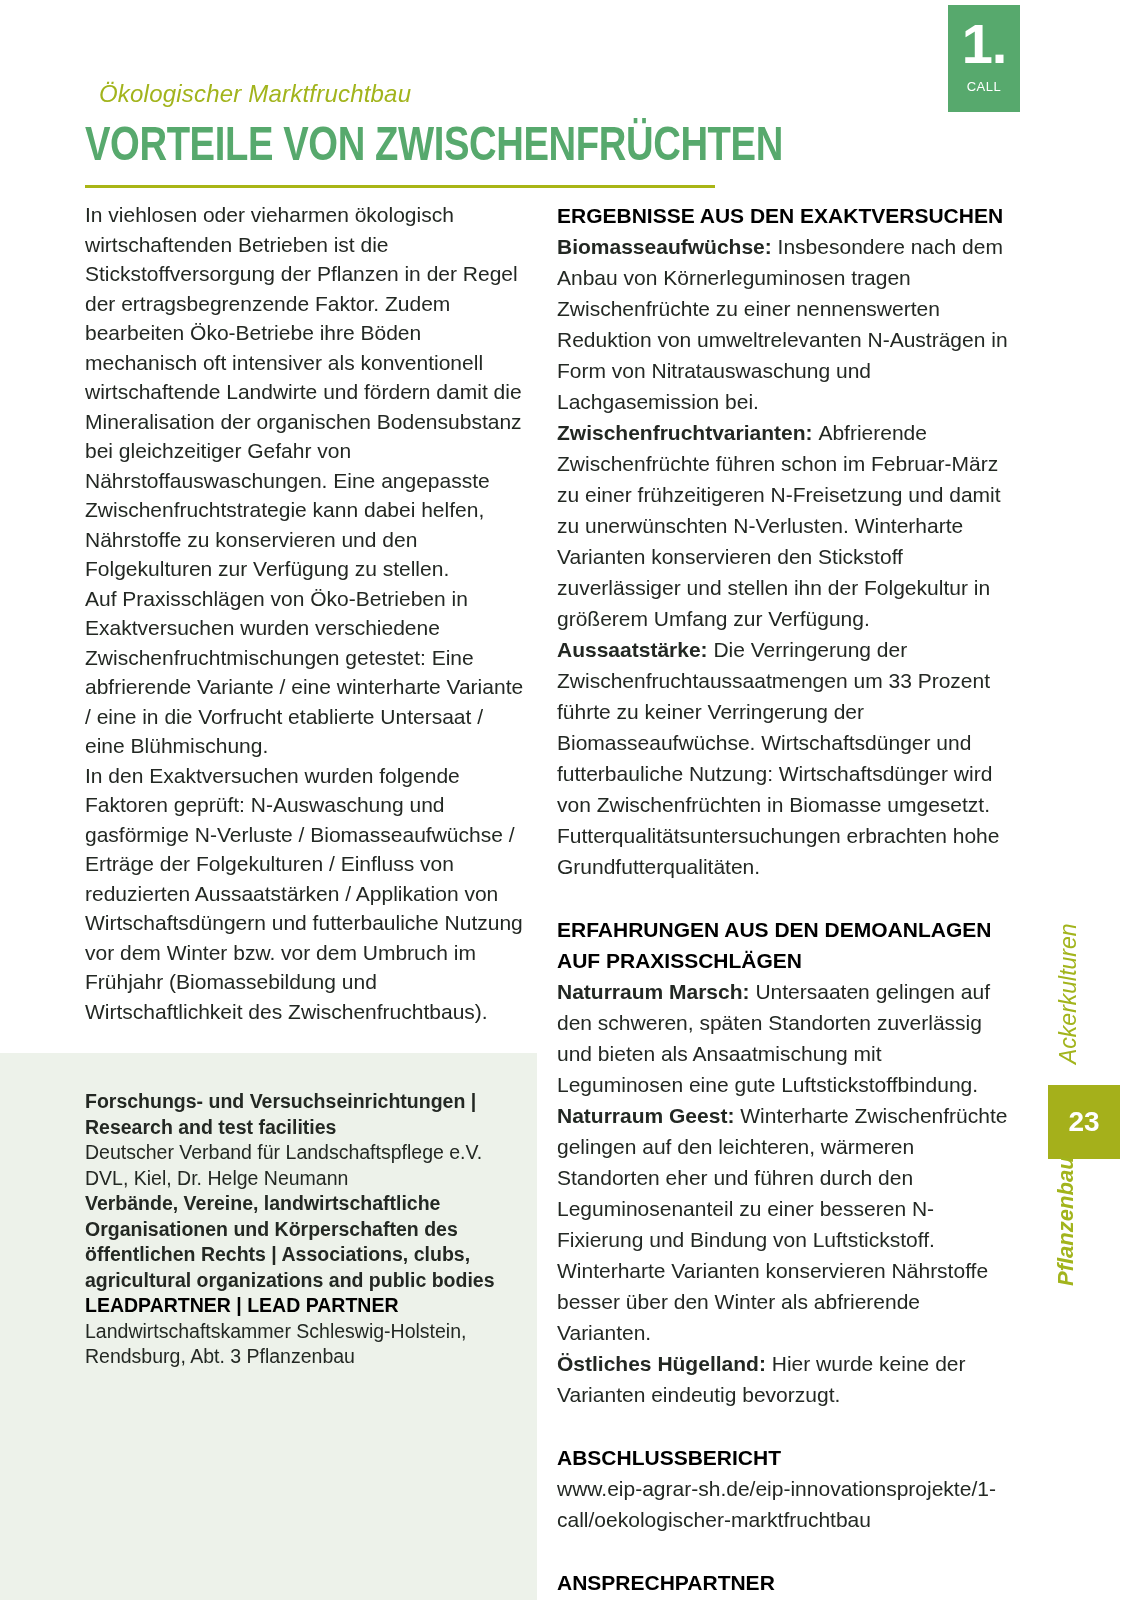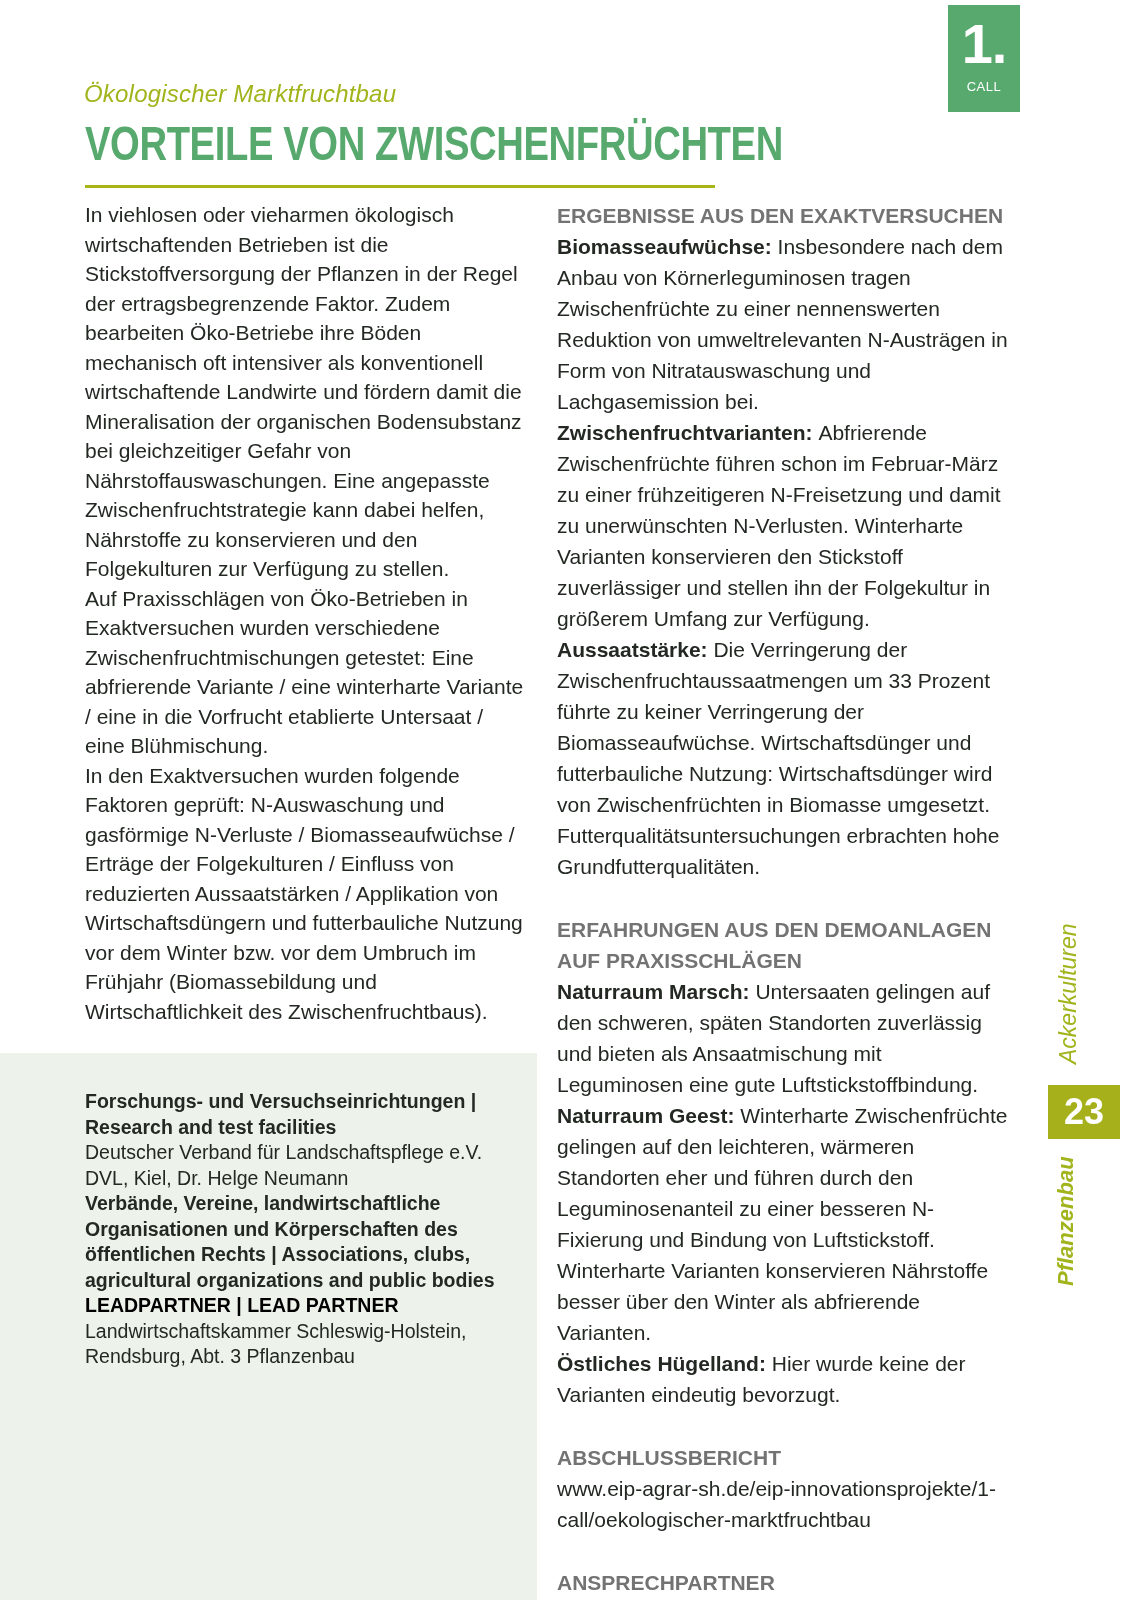--- a/index.html
+++ b/index.html
@@ -2,21 +2,21 @@
 <html lang="de"><head>
 <meta charset="utf-8">
 <style>
   html,body{margin:0;padding:0;background:#ffffff;}
   .page{
     position:relative;width:1134px;height:1600px;background:#ffffff;overflow:hidden;
     font-family:"Liberation Sans",sans-serif;color:#232823;
   }
   
   .kicker{
-    position:absolute;left:84px;top:80px;font-size:24px;font-style:italic;
+    position:absolute;left:99px;top:80px;font-size:24px;font-style:italic;
     color:#a2b41c;letter-spacing:.2px;
   }
   .title{
     position:absolute;left:85px;top:119px;margin:0;font-size:49px;font-weight:700;
     color:#57a96d;white-space:nowrap;line-height:1;letter-spacing:-.5px;
     transform:scaleX(.78);transform-origin:left top;
   }
   .divider{position:absolute;left:85px;top:185px;width:630px;height:3px;background:#a9b515;}
   .call-badge{
     position:absolute;left:948px;top:5px;width:72px;height:107px;background:#57a96d;
@@ -25,42 +25,42 @@
   .call-number{font-size:56px;font-weight:700;line-height:58px;margin-top:10px;letter-spacing:-1px;}
   .call-label{font-size:13px;line-height:20px;margin-top:4px;letter-spacing:.5px;}
   
   .col{position:absolute;top:200px;font-size:21px;overflow-wrap:break-word;}
   .col-left{left:85px;width:440px;line-height:29.5px;}
   .col-right{left:557px;width:452px;line-height:31px;}
   .para{margin:0;}
   .para b{font-weight:700;}
   .sec{margin:0;}
   .sec + .sec{margin-top:32px;}
-  .sec-heading{color:#737373;font-weight:700;}
+  .sec-heading{color:#000000;font-weight:700;}
   .wrap-any .para{overflow-wrap:anywhere;}
   
   .info-box{
     position:absolute;left:0;top:1053px;width:537px;height:547px;background:#edf2ea;
     box-sizing:border-box;padding:36px 26px 16px 85px;font-size:19.5px;line-height:25.5px;
     overflow-wrap:break-word;
   }
   .box-item{margin:0;}
   .box-item--bold{font-weight:700;}
   .box-item--olive{font-weight:700;color:#000000;}
   
   .v-text{
     position:absolute;writing-mode:vertical-rl;transform:rotate(180deg);
     white-space:nowrap;color:#a2b41c;
   }
   .v-cat{left:1055px;top:912px;height:152px;font-size:23px;font-style:italic;}
   .v-sec{left:1053px;top:1166px;height:120px;font-size:22px;font-style:italic;font-weight:700;}
   .page-num{
-    position:absolute;left:1048px;top:1085px;width:72px;height:54px;background:#a5b01b;
+    position:absolute;left:1048px;top:1085px;width:72px;height:74px;background:#a5b01b;
     color:#ffffff;display:flex;align-items:center;justify-content:center;
-    font-size:36px;font-weight:700;
+    font-size:28px;font-weight:700;
   }
 </style>
 </head>
 <body>
 
 <div class="page">
 
   <div class="kicker">Ökologischer Marktfruchtbau</div>
   <h1 class="title">VORTEILE VON ZWISCHENFRÜCHTEN</h1>
   <div class="divider"></div>

